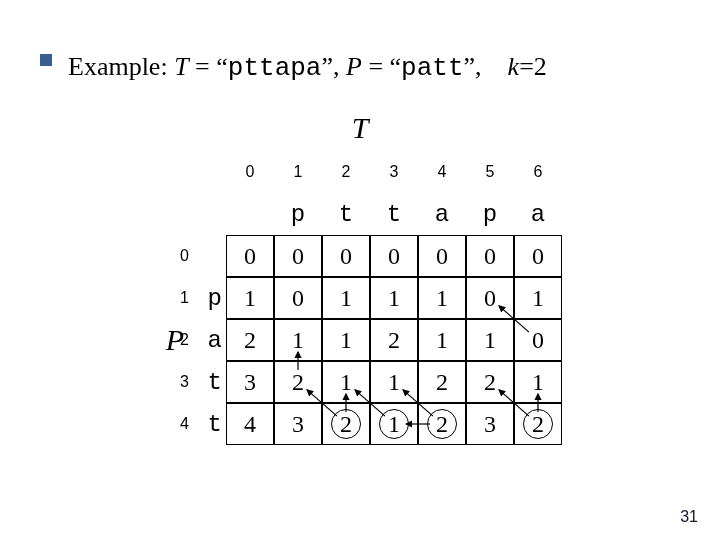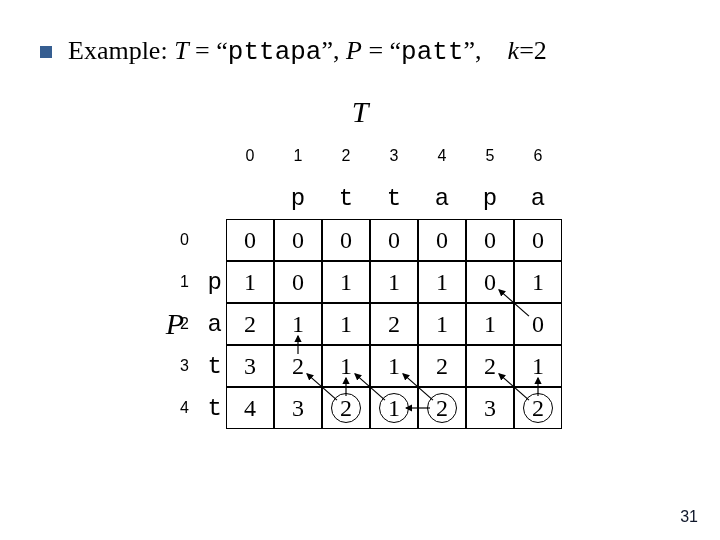--- a/index.html
+++ b/index.html
@@ -33,20 +33,21 @@
   .bullet {
     width: 12px;
     height: 12px;
     background: #365e91;
     display: inline-block;
     margin-right: 16px;
     flex: 0 0 auto;
   }
   .example-text {
     display: inline-block;
+    margin-top: 16px;
   }
   .ital { font-style: italic; }
   .mono { font-family: "Courier New", Courier, monospace; }
   .T-label {
     text-align: center;
     font-size: 30px;
     font-style: italic;
     margin-top: 28px;
   }
   .table-wrap {

